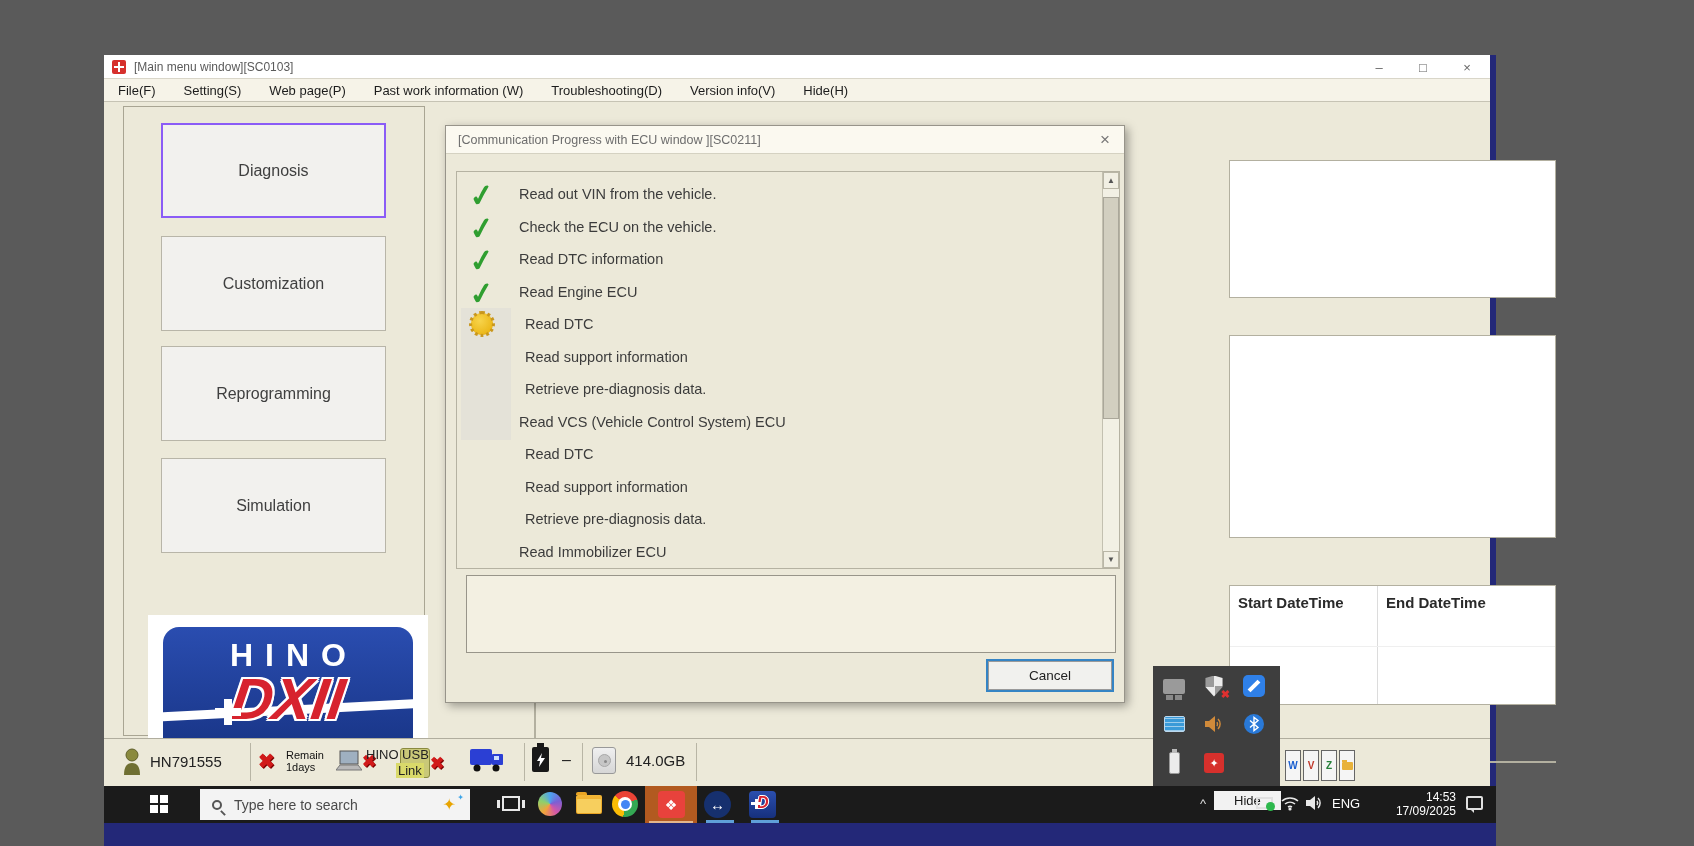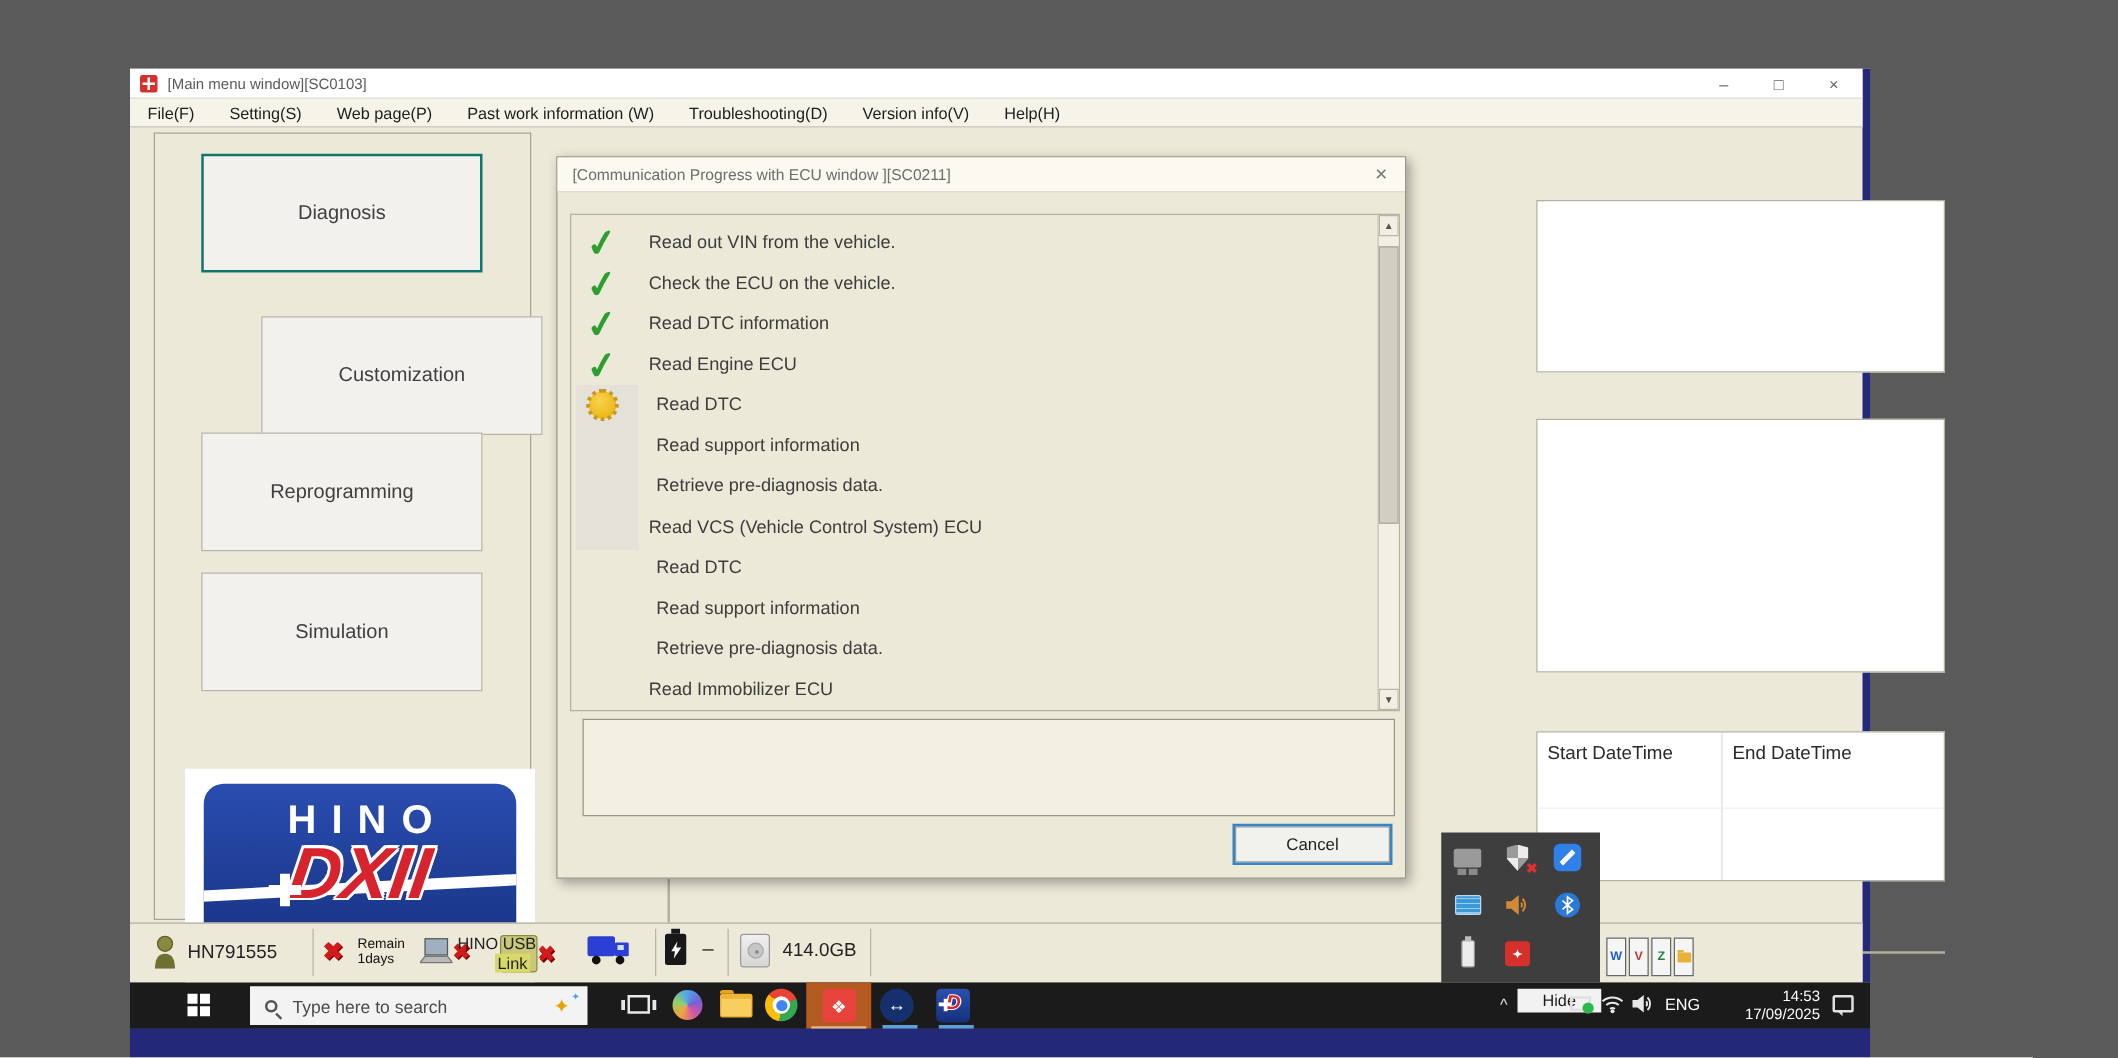--- a/index.html
+++ b/index.html
@@ -21,21 +21,21 @@
 
   .menubar { position:absolute; left:0; top:24px; width:100%; height:23px; background:#f6f3e8;
     border-bottom:1px solid #c6c3b4; display:flex; align-items:center; gap:28px; padding-left:14px; }
   .menu-item { font-size:13px; color:#1c1c1c; white-space:nowrap; }
 
   
   .side-panel { position:absolute; left:19px; top:51px; width:302px; height:630px; border:1px solid #a9a593; }
   .side-btn { position:absolute; left:37px; width:225px; height:95px; background:#f2f1ee;
     border:1px solid #b8b5a8; display:flex; align-items:center; justify-content:center;
     font-size:16px; color:#3f3f3f; }
-  .side-btn.focused { border:2px solid #0f766e; }
+  .side-btn.focused { border:2px solid #8b5cf6; }
 
   .logo-tile { position:absolute; left:24px; top:508px; width:280px; height:172px; background:#ffffff;
     display:flex; align-items:center; justify-content:center; }
   .logo-box { position:relative; width:250px; height:148px; border-radius:16px;
     background:linear-gradient(#2a4db0,#15307e); overflow:hidden; }
   .logo-brand { position:absolute; top:10px; width:100%; text-align:center; color:#fff;
     font-size:32px; font-weight:bold; letter-spacing:12px; text-indent:12px; }
   .logo-swoosh { position:absolute; left:-10px; top:78px; width:120%; height:9px; background:#ffffff; transform:rotate(-3deg); }
   .logo-model { position:absolute; top:38px; width:100%; text-align:center; color:#d7232e;
     font-size:58px; font-weight:bold; font-style:italic; transform:skewX(-8deg);
@@ -191,45 +191,45 @@
       </div>
     </div>
 
     <div class="menubar">
       <span class="menu-item">File(F)</span>
       <span class="menu-item">Setting(S)</span>
       <span class="menu-item">Web page(P)</span>
       <span class="menu-item">Past work information (W)</span>
       <span class="menu-item">Troubleshooting(D)</span>
       <span class="menu-item">Version info(V)</span>
-      <span class="menu-item">Help(H)</span>
+      <span class="menu-item">Hide(H)</span>
     </div>
 
     <div class="side-panel">
       <div class="side-btn focused" style="top:16px;">Diagnosis</div>
-      <div class="side-btn" style="top:146px;margin-left:48px;">Customization</div>
+      <div class="side-btn" style="top:129px;">Customization</div>
       <div class="side-btn" style="top:239px;">Reprogramming</div>
       <div class="side-btn" style="top:351px;">Simulation</div>
 
       <div class="logo-tile">
         <div class="logo-box">
           <div class="logo-brand">HINO</div>
           <div class="logo-swoosh"></div>
           <div class="logo-model">DXII</div>
           <div class="logo-cross"></div>
           <div class="logo-caption">HINO DIAGNOSTIC EXPLORER</div>
         </div>
       </div>
     </div>
 
     <div class="bgw-vline"></div>
     <div class="bgw-hline"></div>
     <div class="bg-panel" style="top:105px; height:138px;"></div>
     <div class="bg-panel" style="top:280px; height:203px;"></div>
-    <div class="bg-table" style="top:530px;">
+    <div class="bg-table" style="top:530px;font-weight:bold;">
       <div class="col-line"></div>
       <div class="row-line"></div>
       <div class="hdr" style="left:8px;">Start DateTime</div>
       <div class="hdr" style="left:156px;">End DateTime</div>
     </div>
 
     <div class="dialog" style="left:341px; top:70px;">
       <div class="dialog-titlebar">
         <div class="dialog-title">[Communication Progress with ECU window ][SC0211]</div>
         <div class="dialog-close">×</div>

